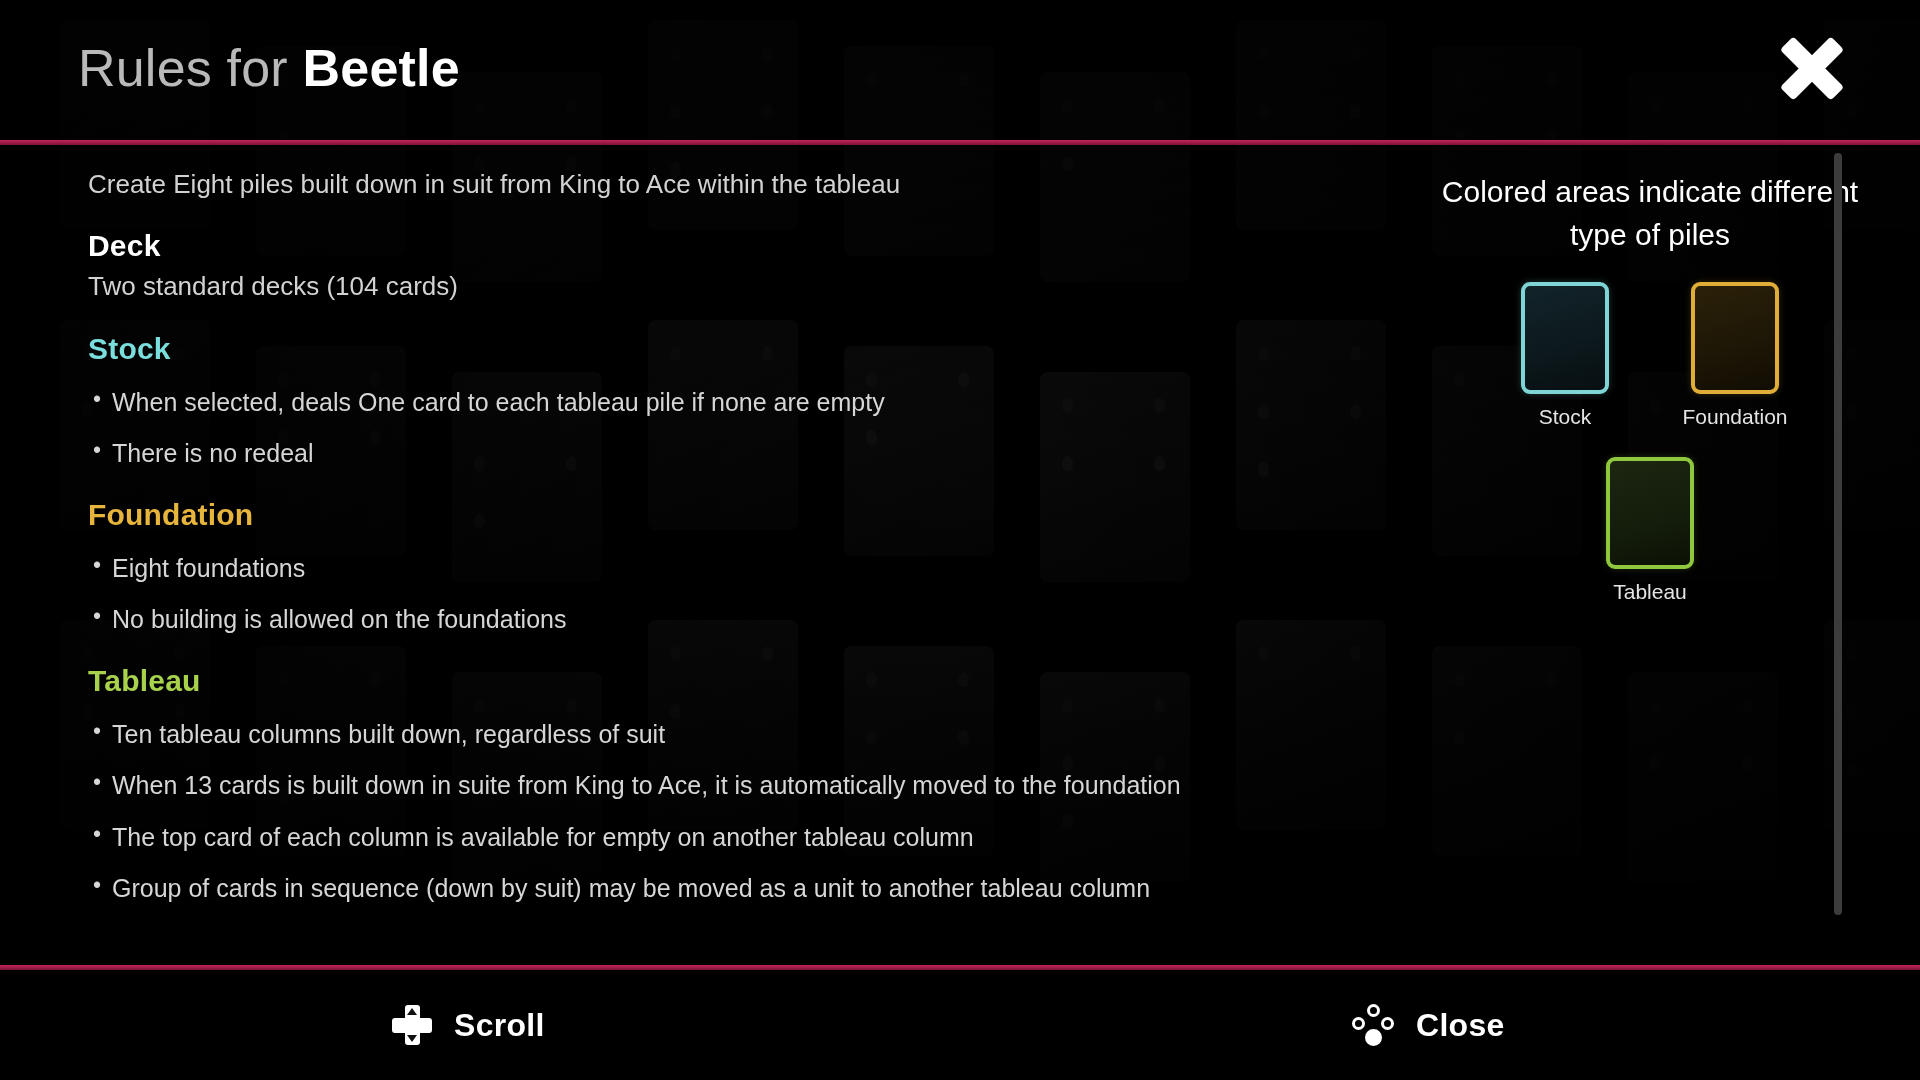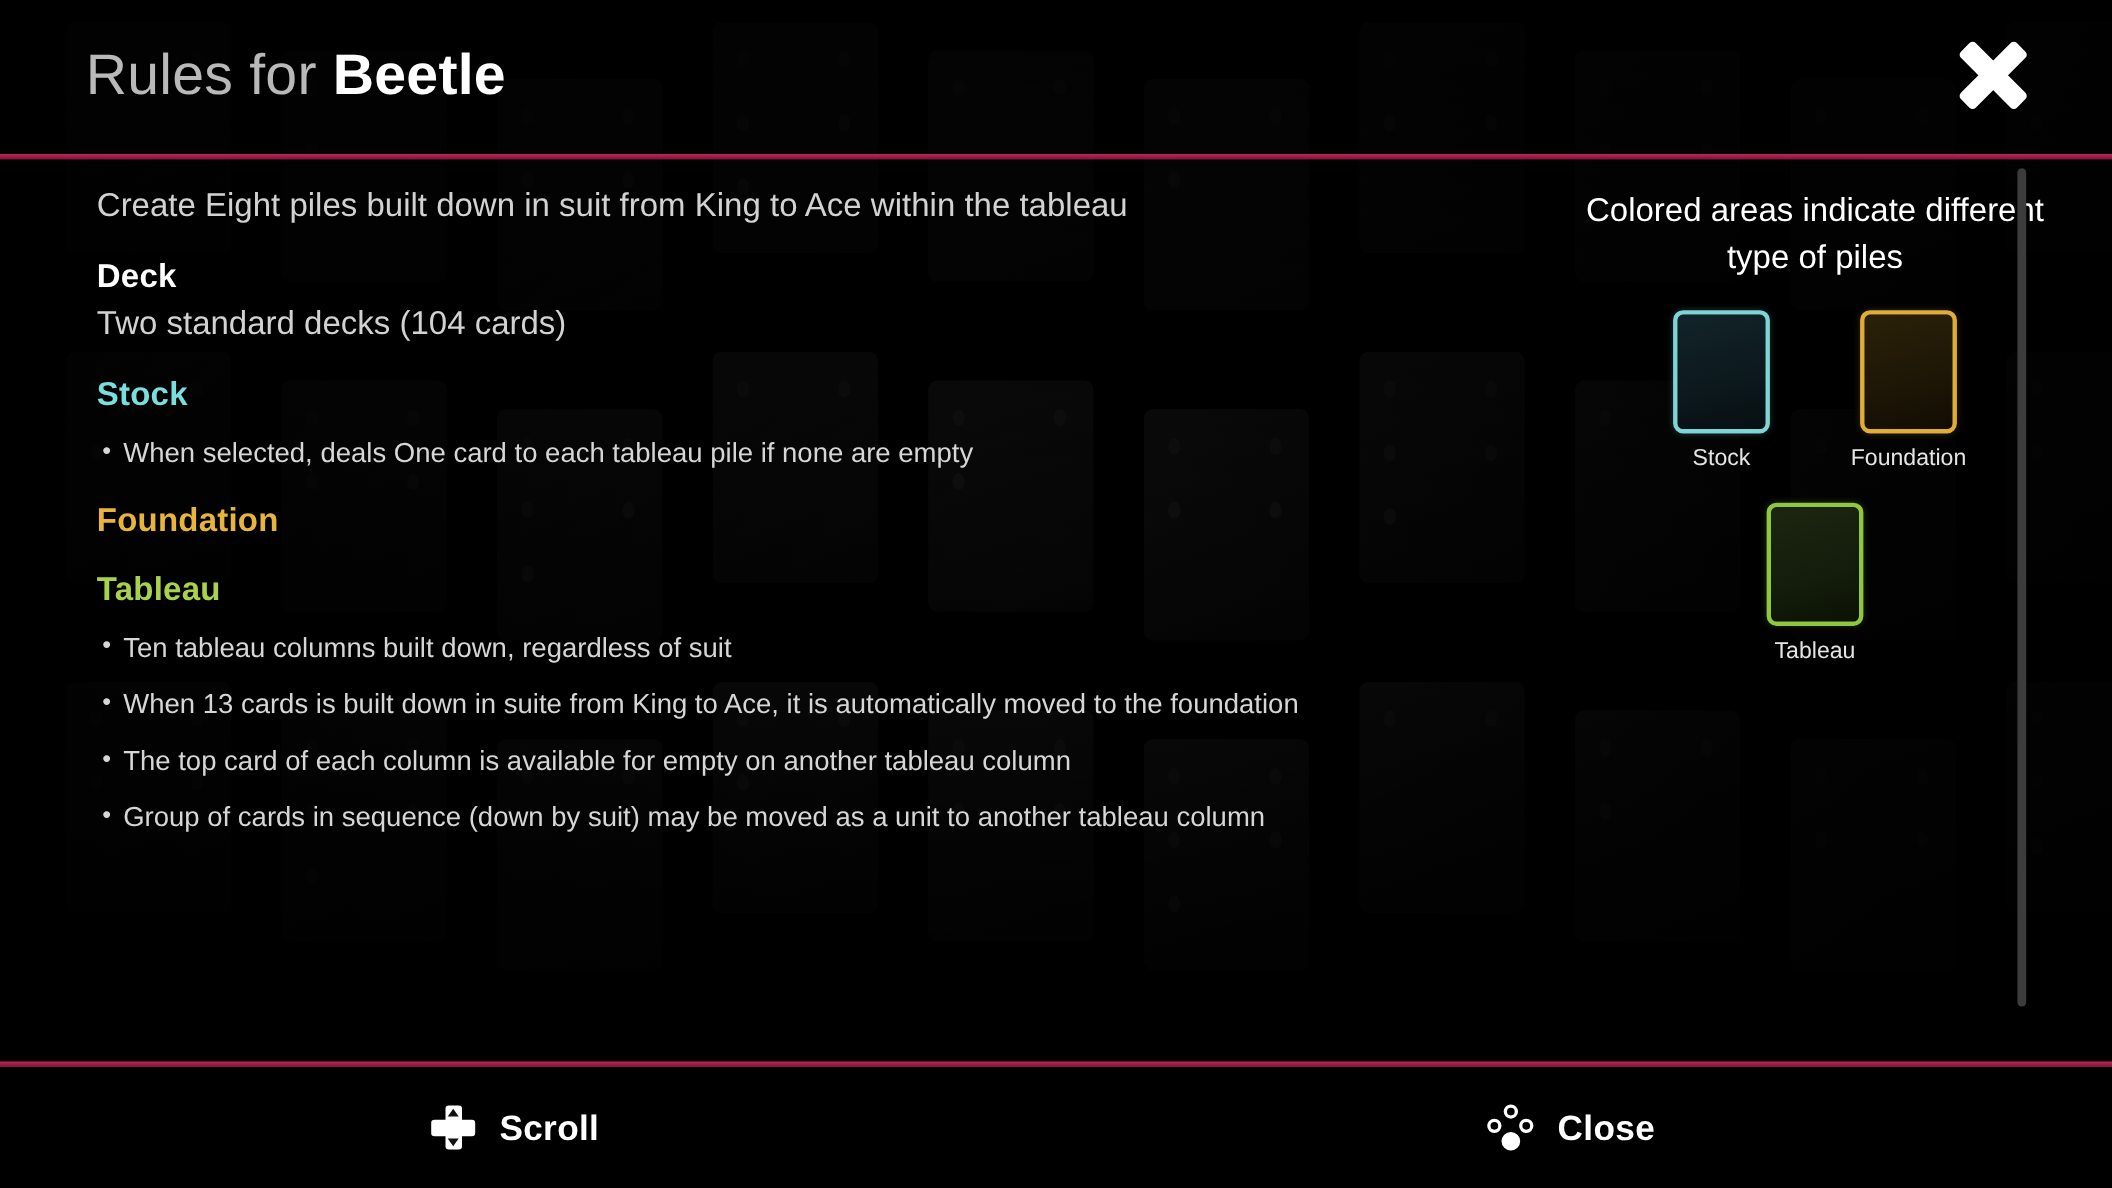--- a/index.html
+++ b/index.html
@@ -108,21 +108,21 @@
     margin-bottom:6px;
     letter-spacing:0.2px;
   }
   .sec-head.first { margin-top:10px; }
   .sec-head.accent-stock { color:#79dedc; }
   .sec-head.accent-foundation { color:#e8b53c; }
   .sec-head.accent-tableau { color:#a9d martyr; }
   .sec-head.accent-tableau { color:#a8d24c; }
 
   .sec-sub {
-    font-size:30px;
+    font-size:26px;
     color:#d2d2d2;
     font-weight:400;
     line-height:1.32;
     margin-bottom:4px;
   }
   ul.bullets { list-style:none; margin-top:20px; }
   ul.bullets li {
     position:relative;
     font-size:25px;
     color:#d6d6d6;
@@ -464,24 +464,29 @@
           <div class="sec-sub">Create Eight piles built down in suit from King to Ace within the tableau</div>
         </div>
         <div class="section">
           <div class="sec-head">Deck</div>
           <div class="sec-sub">Two standard decks (104 cards)</div>
         </div>
         <div class="section">
           <div class="sec-head accent-stock">Stock</div>
           <ul class="bullets">
             <li>When selected, deals One card to each tableau pile if none are empty</li>
+            <li>There is no redeal</li>
           </ul>
         </div>
         <div class="section">
           <div class="sec-head accent-foundation">Foundation</div>
+          <ul class="bullets">
+            <li>Eight foundations</li>
+            <li>No building is allowed on the foundations</li>
+          </ul>
         </div>
         <div class="section">
           <div class="sec-head accent-tableau">Tableau</div>
           <ul class="bullets">
             <li>Ten tableau columns built down, regardless of suit</li>
             <li>When 13 cards is built down in suite from King to Ace, it is automatically moved to the foundation</li>
             <li>The top card of each column is available for empty on another tableau column</li>
             <li>Group of cards in sequence (down by suit) may be moved as a unit to another tableau column</li>
           </ul>
         </div>

